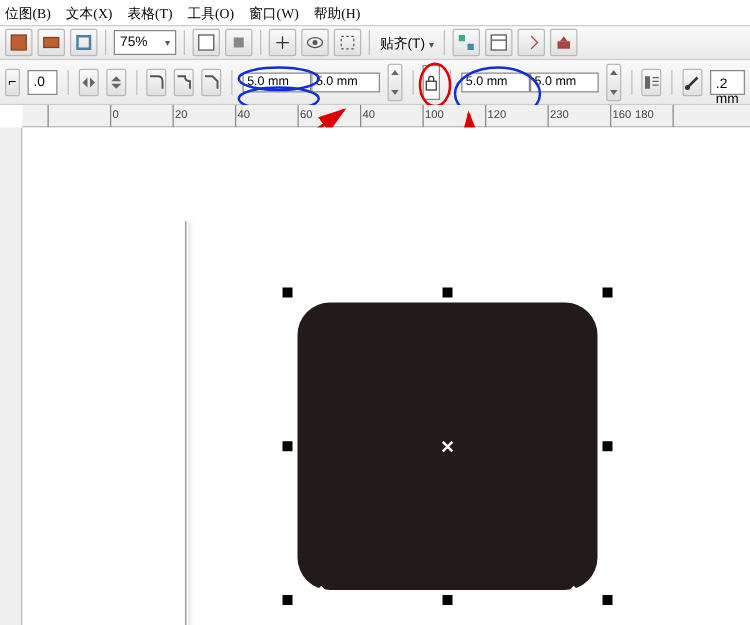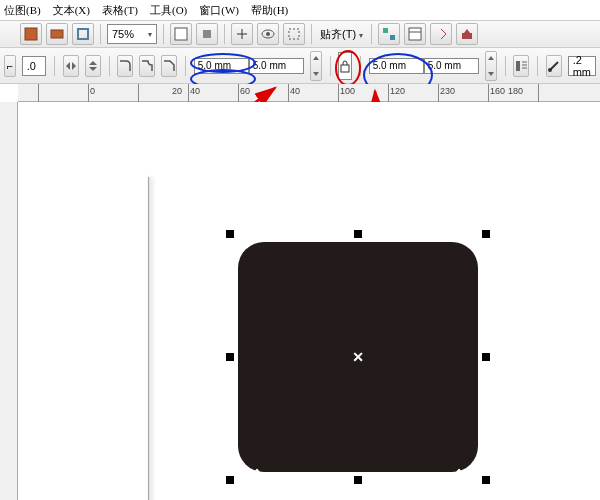--- a/index.html
+++ b/index.html
@@ -3,34 +3,34 @@
 <meta charset="utf-8">
 <style>
 * { margin: 0; padding: 0; box-sizing: border-box; }
 body { font-family: "Microsoft YaHei", Arial, sans-serif; font-size: 11px; background: #fff; width: 600px; height: 500px; overflow: hidden; position: relative; }
 
 
 .menubar { height: 20px; background: #fff; display: flex; align-items: center; padding: 0 4px; gap: 12px; }
 .menubar span { cursor: pointer; font-family: Liberation Serif, serif; }
 
 
-.toolbar1 { height: 28px; background: linear-gradient(#f9f9f9,#eaeaea); border-top: 1px solid #ccc; border-bottom: 1px solid #ccc; display: flex; align-items: center; padding: 0 20px; gap: 4px; }
+.toolbar1 { height: 28px; background: linear-gradient(#f9f9f9,#eaeaea); border-top: 1px solid #ccc; border-bottom: 1px solid #ccc; display: flex; align-items: center; padding: 0 4px; gap: 4px; }
 .tb-btn { width: 22px; height: 22px; border: 1px solid #b8b8b8; background: linear-gradient(#fafafa,#e0e0e0); display: flex; align-items: center; justify-content: center; border-radius: 2px; cursor: pointer; }
 .tb-sep { width: 1px; height: 20px; background: #c0c0c0; margin: 0 2px; }
 .zoom-box { width: 50px; height: 20px; border: 1px solid #888; background: #fff; font-size: 11px; padding: 0 4px; display: flex; align-items: center; }
 .dd-arrow { margin-left: auto; font-size: 8px; color: #555; }
 .align-label { font-size: 11px; padding: 0 2px; }
 
 
 .toolbar2 { height: 36px; background: linear-gradient(#f9f9f9,#eaeaea); border-bottom: 1px solid #ccc; display: flex; align-items: center; padding: 0 4px; gap: 6px; }
 .coord-box { width: 40px; height: 20px; border: 1px solid #888; background: #fff; font-size: 11px; padding: 0 4px; display: flex; align-items: center; }
 .spin-pair { display: flex; flex-direction: row; gap: 0; }
 .spin-field { width: 55px; height: 16px; border: 1px solid #888; background: #fff; font-size: 10px; padding: 0 3px; display: flex; align-items: center; position: relative; }
 .lock-btn { width: 18px; height: 28px; border: 1px solid #888; background: #fff; display: flex; align-items: center; justify-content: center; cursor: pointer; }
-.val-box { width: 40px; height: 20px; border: 1px solid #888; background: #fff; font-size: 11px; padding: 4px 4px; display: flex; align-items: center; }
+.val-box { width: 40px; height: 20px; border: 1px solid #888; background: #fff; font-size: 11px; padding: 4px 4px; display: flex; align-items: flex-start; }
 
 
 .ruler-h { height: 18px; background: #f0f0f0; border-bottom: 1px solid #aaa; position: relative; margin-left: 18px; }
 .ruler-tick { position: absolute; top: 0; width: 1px; height: 18px; background: #888; }
 .ruler-label { position: absolute; top: 2px; font-size: 9px; color: #444; }
 
 
 .canvas-area { position: absolute; left: 18px; right: 0; top: 102px; bottom: 0; background: #fff; }
 .ruler-v { position: absolute; left: 0; top: 102px; width: 18px; bottom: 0; background: #f0f0f0; border-right: 1px solid #aaa; }
 .page-edge { position: absolute; left: 130px; top: 75px; width: 2px; height: 420px; background: linear-gradient(90deg,#888,#fff); box-shadow: 2px 0 4px rgba(0,0,0,.2); }
@@ -238,21 +238,21 @@
   <div class="val-box">
       <span>.2 mm</span>
     </div>
 </div>
 
 <div class="ruler-h" id="rulerH">
     <div class="ruler-tick" style="left: 20px;"></div>
     <div class="ruler-tick" style="left: 70px;"></div>
     <div class="ruler-label" style="left: 72px;">0</div>
     <div class="ruler-tick" style="left: 120px;"></div>
-    <div class="ruler-label" style="left: 122px; margin-left: 32px;">20</div>
+    <div class="ruler-label" style="left: 122px;">20</div>
     <div class="ruler-tick" style="left: 170px;"></div>
     <div class="ruler-label" style="left: 172px;">40</div>
     <div class="ruler-tick" style="left: 220px;"></div>
     <div class="ruler-label" style="left: 222px;">60</div>
     <div class="ruler-tick" style="left: 270px;"></div>
     <div class="ruler-label" style="left: 272px;">40</div>
     <div class="ruler-tick" style="left: 320px;"></div>
     <div class="ruler-label" style="left: 322px;">100</div>
     <div class="ruler-tick" style="left: 370px;"></div>
     <div class="ruler-label" style="left: 372px;">120</div>

